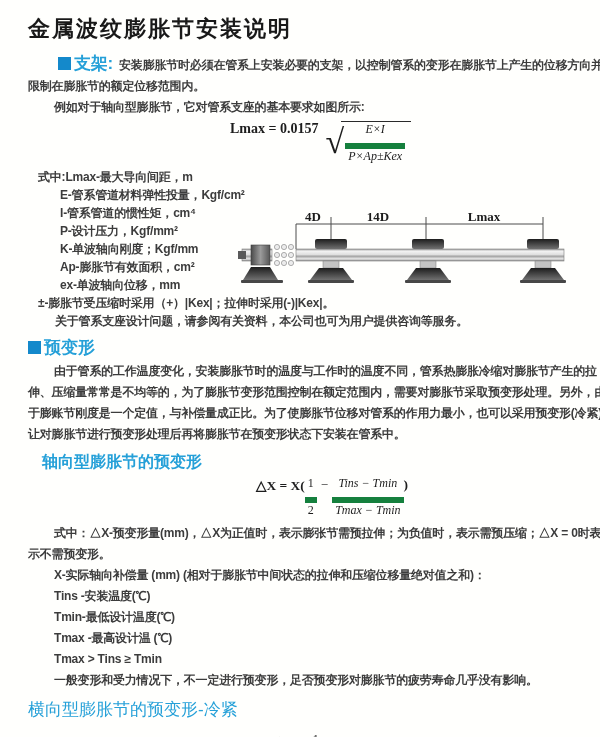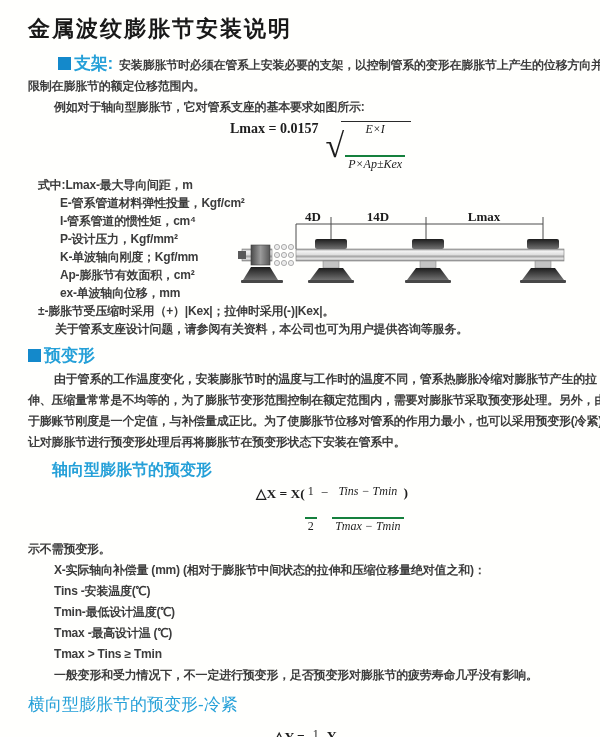--- a/index.html
+++ b/index.html
@@ -18,36 +18,36 @@
   .body-line { font-size:12px; line-height:21px; letter-spacing:-0.2px; font-weight:600; color:#3c3c3c; white-space:nowrap; }
 
   
   .sec-head { color:#25a0d8; font-weight:bold; }
   .sq {
     display:inline-block; width:13px; height:13px; background:#1489cb;
     margin-right:3px; vertical-align:-1px;
   }
   .inline-head { font-size:17px; margin-right:6px; }
   .h-block { font-size:17px; line-height:22px; margin-top:7px; }
-  .h-sub { font-size:16px; line-height:22px; margin:6px 0 2px 24px; color:#25a0d8; font-weight:bold; }
+  .h-sub { font-size:16px; line-height:22px; margin:6px 0 2px 14px; color:#25a0d8; font-weight:bold; }
   .h-lat { font-size:17px; line-height:22px; margin:8px 0 2px 0; color:#25a0d8; font-weight:normal; }
 
   .ml-first { margin-left:30px; }
   .ind { margin-left:26px; }
 
   
   .formula { font-family:"Liberation Serif", serif; color:#1d1d1d; display:flex; align-items:flex-start; }
   .f-bold { font-weight:bold; font-size:14px; }
   .f1 { margin:3px 0 5px 202px; }
   .f1 .f-bold { margin-right:7px; }
   .sqrt { display:inline-flex; align-items:center; }
   .rad { font-size:34px; line-height:28px; font-weight:400; margin-right:-3px; }
   .radicand { border-top:1.6px solid #2a2a2a; padding:1px 6px 0 4px; }
   .frac { display:inline-block; text-align:center; font-size:12px; line-height:13px; vertical-align:middle; }
-  .frac .num { display:block; border-bottom:2px solid #15803d; padding:0 3px 19px; }
+  .frac .num { display:block; border-bottom:6px solid #15803d; padding:0 3px 7px; }
   .frac .den { display:block; padding:1px 3px 0; }
   .it { font-style:italic; }
   .f2 { margin:4px 0 6px 228px; font-size:13px; }
   .f2 .f-bold, .f3 .f-bold { font-size:13.5px;font-family:Liberation Serif, serif; }
   .op { margin:0 4px; }
   .paren { font-size:16px; font-weight:bold; }
   .f3 { margin:12px 0 10px 246px; font-size:13px; }
   .f3 .frac { margin:0 5px; }
 
   
@@ -196,20 +196,21 @@
     </span>
     <span class="op">−</span>
     <span class="frac it">
       <span class="num">Tins − Tmin</span>
       <span class="den">Tmax − Tmin</span>
     </span>
     <span class="f-bold paren">)</span>
   </div>
 
   <div class="para">
+    <div class="body-line ind">式中：△X-预变形量(mm)，△X为正值时，表示膨张节需预拉伸；为负值时，表示需预压缩；△X = 0时表</div>
     <div class="body-line">示不需预变形。</div>
     <div class="body-line ind">X-实际轴向补偿量 (mm) (相对于膨胀节中间状态的拉伸和压缩位移量绝对值之和)：</div>
     <div class="body-line ind">Tins -安装温度(℃)</div>
     <div class="body-line ind">Tmin-最低设计温度(℃)</div>
     <div class="body-line ind">Tmax -最高设计温 (℃)</div>
     <div class="body-line ind">Tmax &gt; Tins ≥ Tmin</div>
     <div class="body-line ind">一般变形和受力情况下，不一定进行预变形，足否预变形对膨胀节的疲劳寿命几乎没有影响。</div>
   </div>
 
   <div class="h-lat">横向型膨胀节的预变形-冷紧</div>

